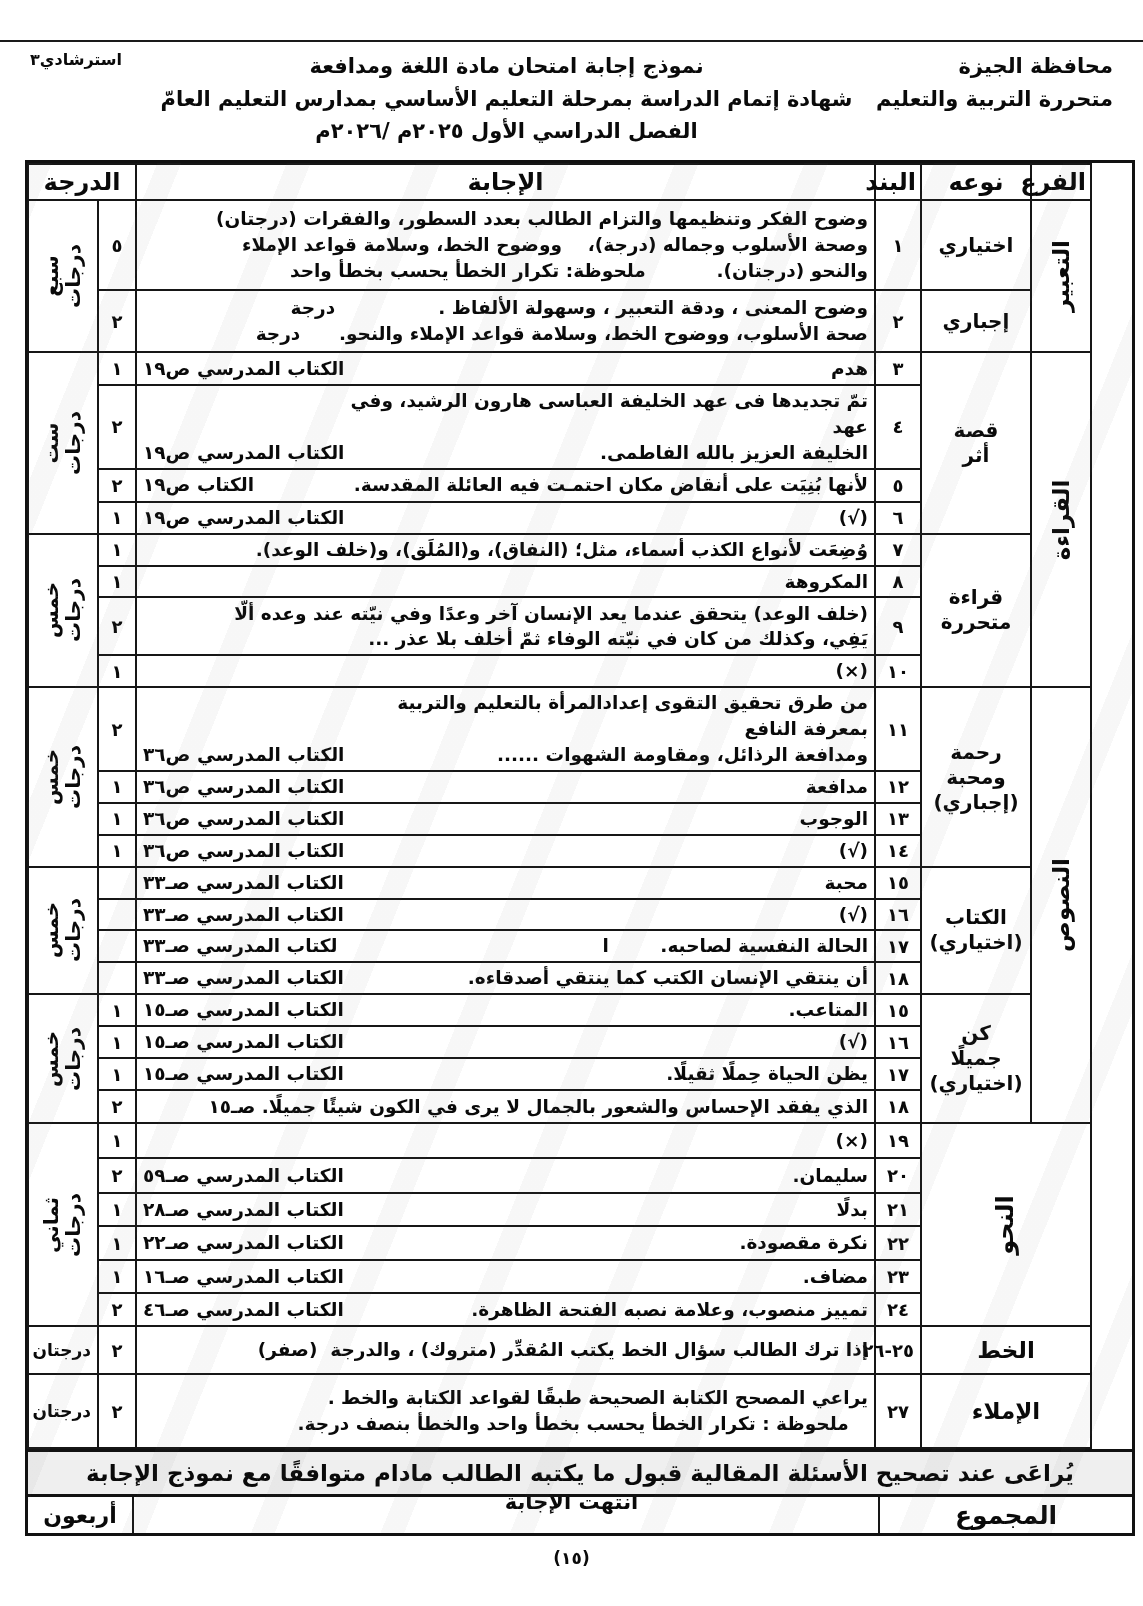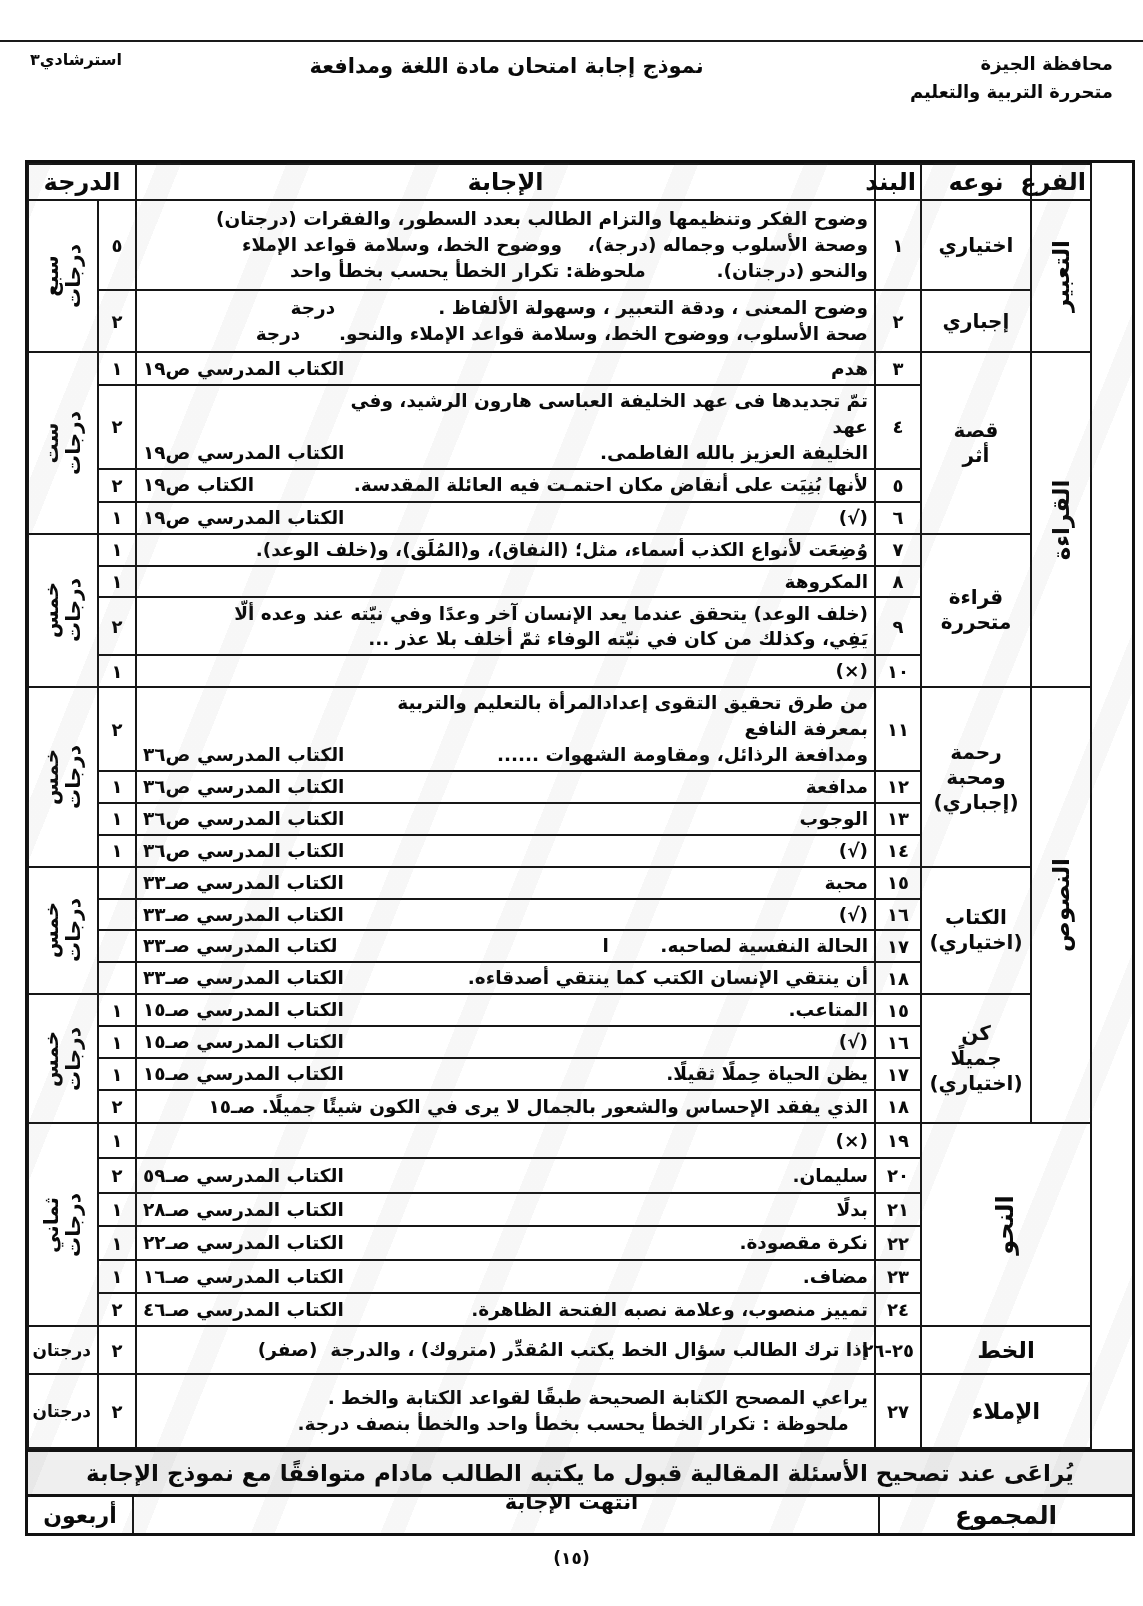--- a/index.html
+++ b/index.html
@@ -5,21 +5,21 @@
   html,body{margin:0;padding:0;background:#fff;}
   .page{
     width:1143px;height:1606px;position:relative;background:#fff;
     font-family:"DejaVu Sans",sans-serif;color:#0a0a0a;font-weight:bold;
     overflow:hidden;
   }
   .topline{position:absolute;top:40px;left:0;width:100%;height:2px;background:#1a1a1a;}
   
   .hdr{position:absolute;top:50px;right:30px;left:30px;}
   .hdr-row{display:flex;align-items:flex-start;}
-  .hdr-right{width:250px;text-align:right;font-size:18px;line-height:1.55;}
+  .hdr-right{width:250px;text-align:right;font-size:21px;line-height:1.55;}
   .hdr-center{flex:1;text-align:center;font-size:21px;line-height:1.55;}
   .hdr-left{width:120px;text-align:left;font-size:16px;}
   
   .tablewrap{
     position:absolute;top:160px;right:8px;left:25px;
     border:3px solid #111;background:#fff;
   }
   .tablewrap::before{
     content:"";position:absolute;inset:0;pointer-events:none;z-index:6;
     background:repeating-linear-gradient(112deg,rgba(100,100,100,0.05) 0 22px,transparent 22px 120px);
@@ -78,20 +78,22 @@
   <div class="topline"></div>
 
   <div class="hdr">
     <div class="hdr-row">
       <div class="hdr-right">
         <div>محافظة الجيزة</div>
         <div>متحررة التربية والتعليم</div>
       </div>
       <div class="hdr-center">
         <div>نموذج إجابة امتحان مادة اللغة ومدافعة</div>
+        <div>شهادة إتمام الدراسة بمرحلة التعليم الأساسي بمدارس التعليم العامّ</div>
+        <div>الفصل الدراسي الأول ٢٠٢٥م /٢٠٢٦م</div>
       </div>
       <div class="hdr-left">استرشادي٣</div>
     </div>
   </div>
 
   <div class="tablewrap">
     <table class="main" id="answer-table">
       <colgroup>
         <col style="width:60px">
           <col style="width:110px">

